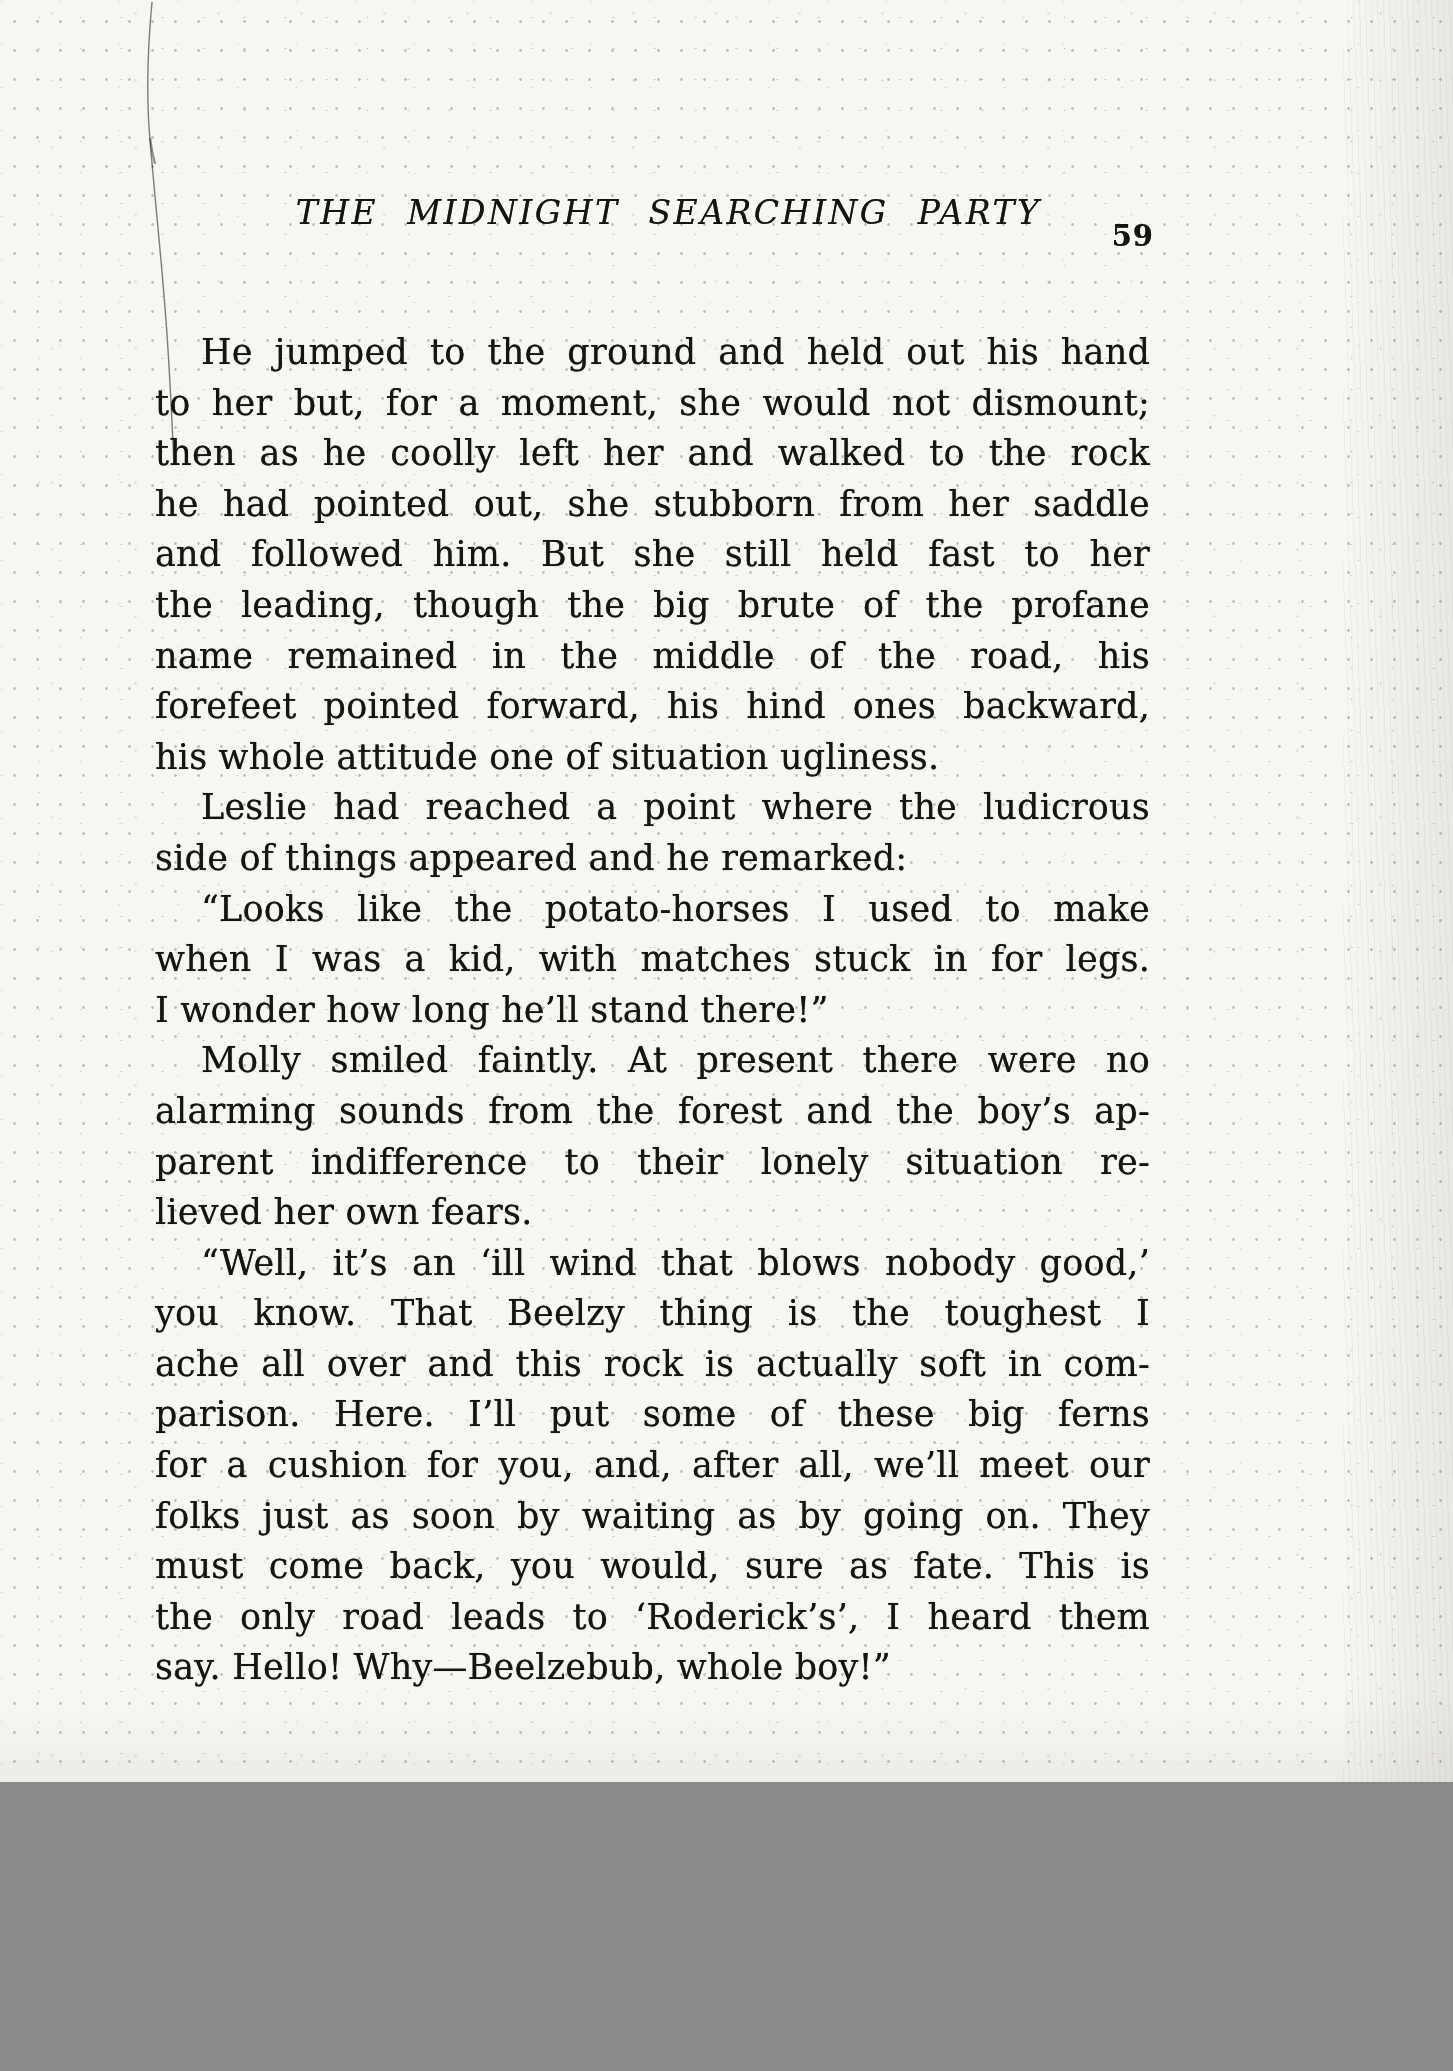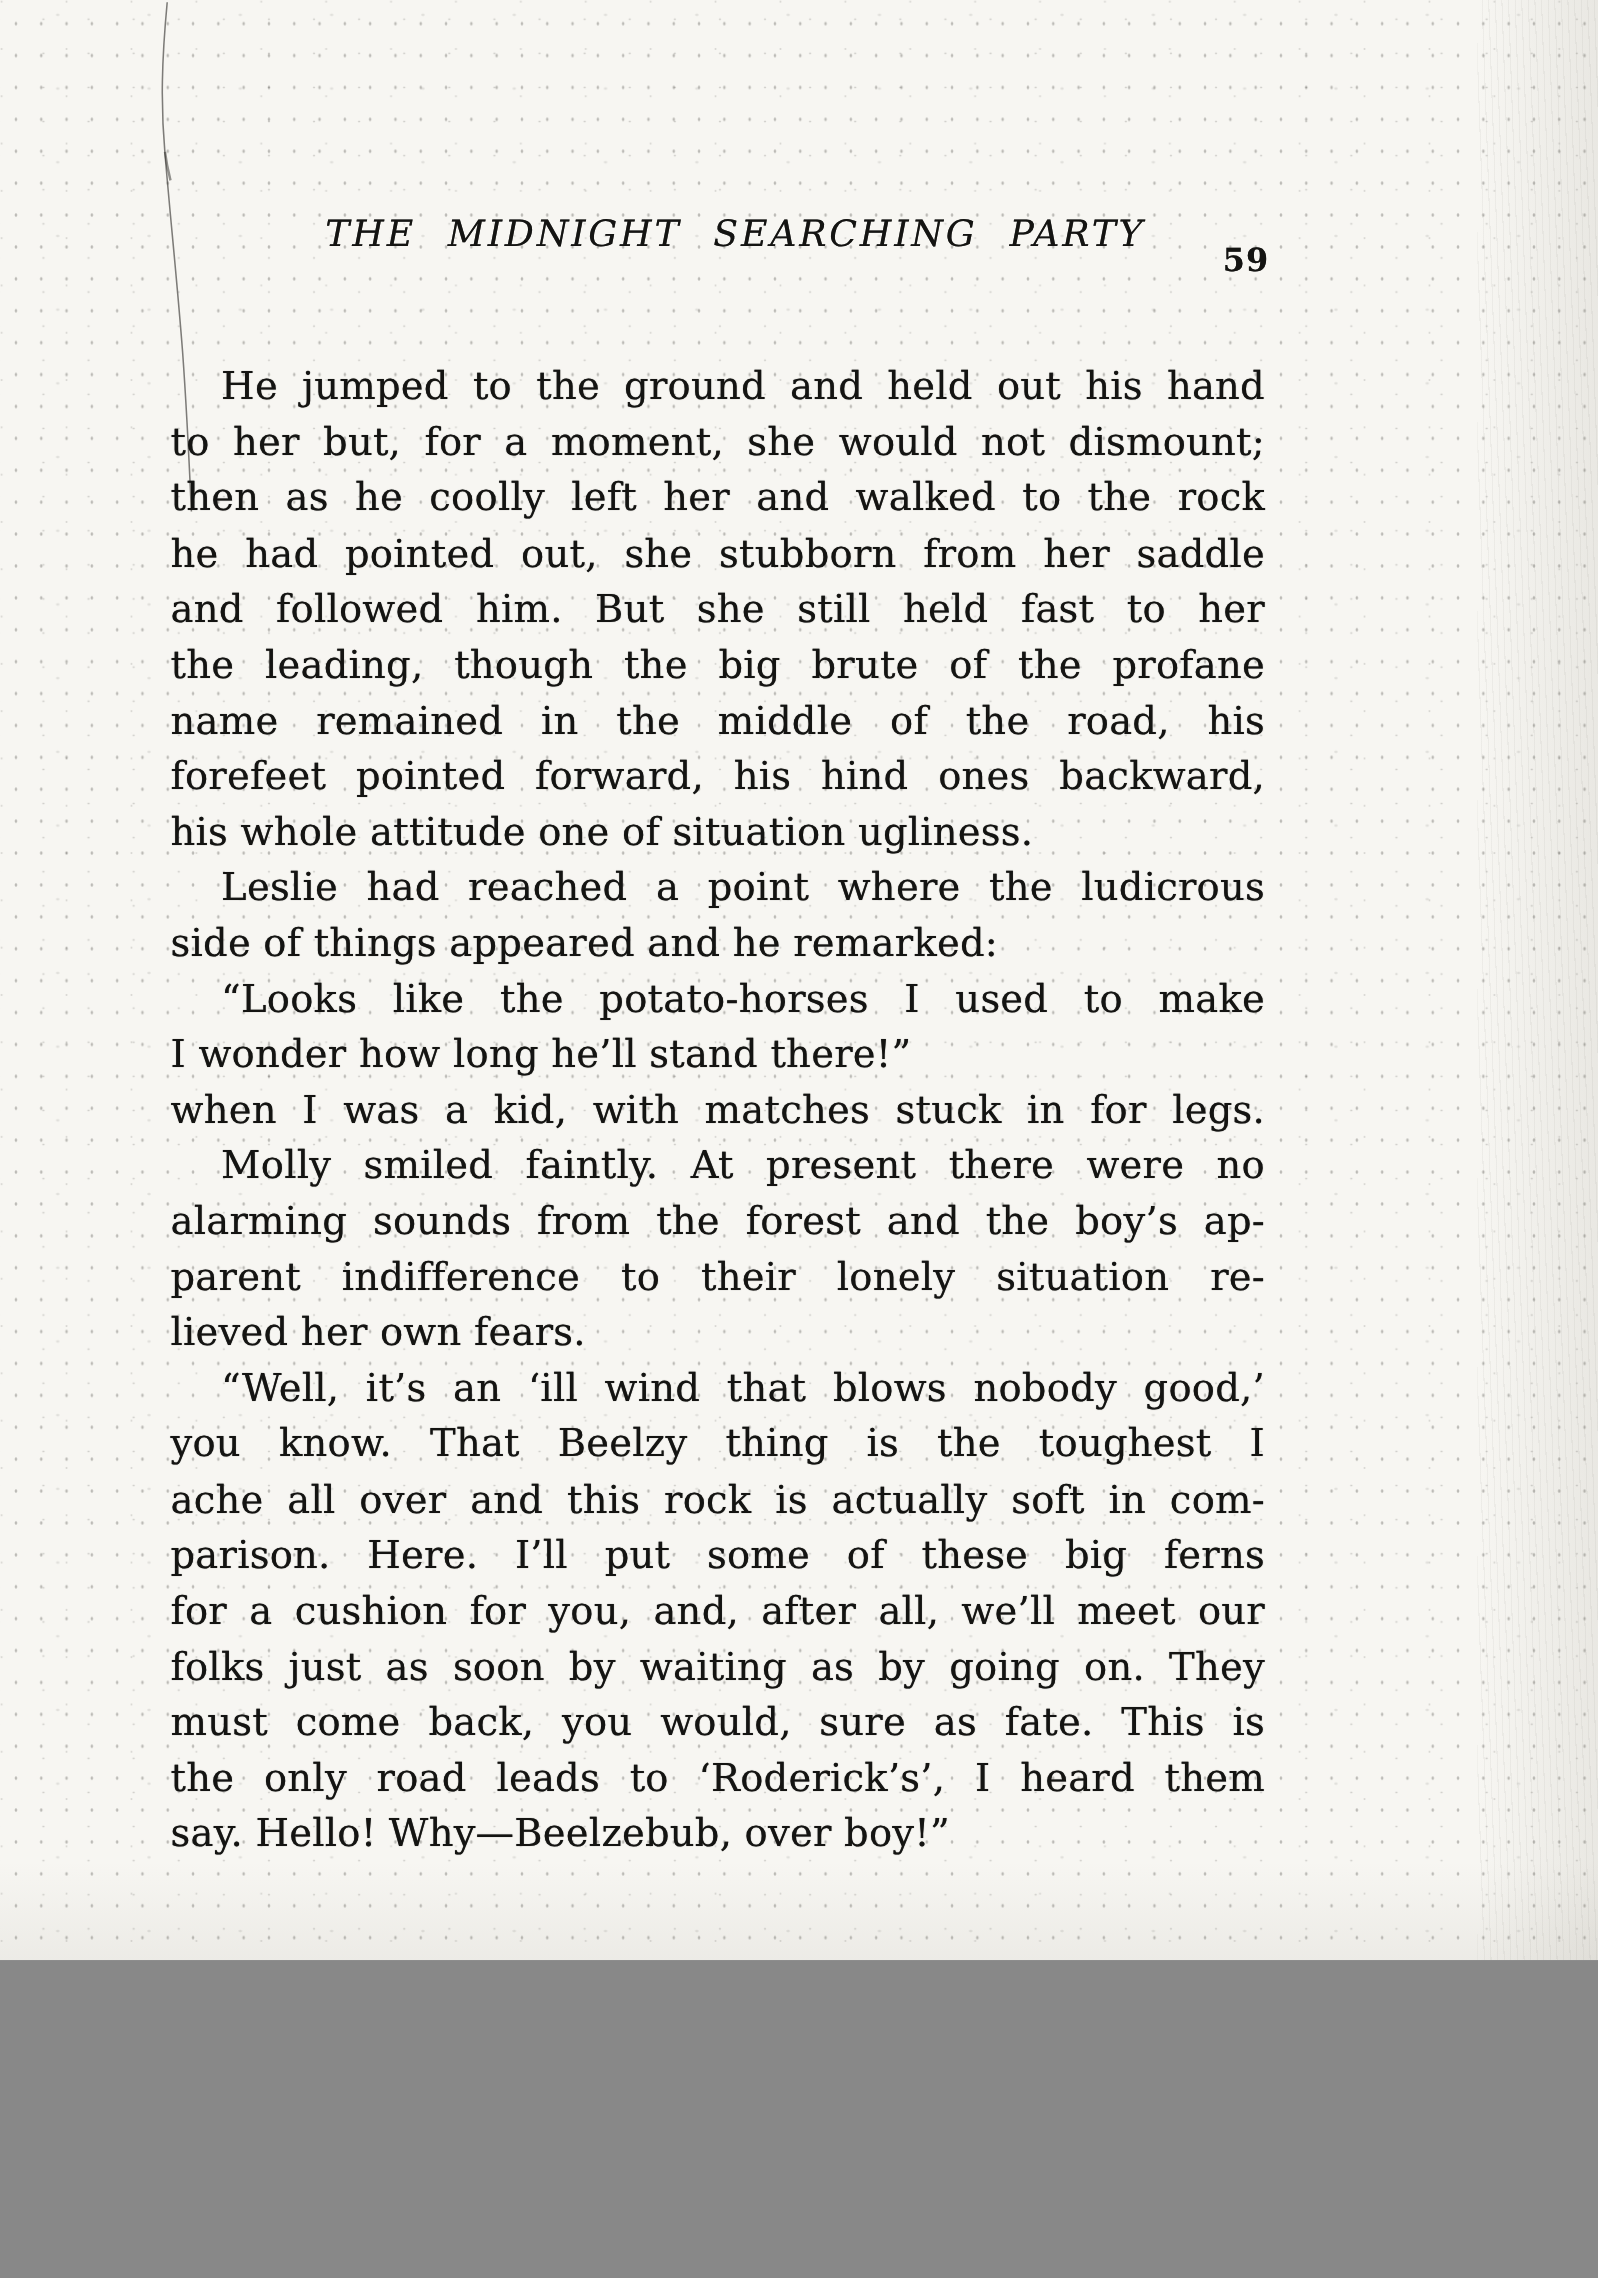--- a/index.html
+++ b/index.html
@@ -99,36 +99,36 @@
           <div class="line">name remained in the middle of the road, his</div>
           <div class="line">forefeet pointed forward, his hind ones backward,</div>
           <div class="line last">his whole attitude one of situation ugliness.</div>
         </div>
         <div class="paragraph">
           <div class="line first">Leslie had reached a point where the ludicrous</div>
           <div class="line last">side of things appeared and he remarked:</div>
         </div>
         <div class="paragraph">
           <div class="line first">“Looks like the potato-horses I used to make</div>
+          <div class="line">when I was a kid, with matches stuck in for legs.</div>
           <div class="line last">I wonder how long he’ll stand there!”</div>
-          <div class="line">when I was a kid, with matches stuck in for legs.</div>
         </div>
         <div class="paragraph">
           <div class="line first">Molly smiled faintly. At present there were no</div>
           <div class="line">alarming sounds from the forest and the boy’s ap-</div>
           <div class="line">parent indifference to their lonely situation re-</div>
           <div class="line last">lieved her own fears.</div>
         </div>
         <div class="paragraph">
           <div class="line first">“Well, it’s an ‘ill wind that blows nobody good,’</div>
           <div class="line">you know. That Beelzy thing is the toughest I</div>
           <div class="line">ache all over and this rock is actually soft in com-</div>
           <div class="line">parison. Here. I’ll put some of these big ferns</div>
           <div class="line">for a cushion for you, and, after all, we’ll meet our</div>
           <div class="line">folks just as soon by waiting as by going on. They</div>
           <div class="line">must come back, you would, sure as fate. This is</div>
           <div class="line">the only road leads to ‘Roderick’s’, I heard them</div>
-          <div class="line last">say. Hello! Why—Beelzebub, over boy!”</div>
+          <div class="line last">say. Hello! Why—Beelzebub, whole boy!”</div>
         </div>
       </div>
   </div>
 
 </div>
 
 </body></html>

